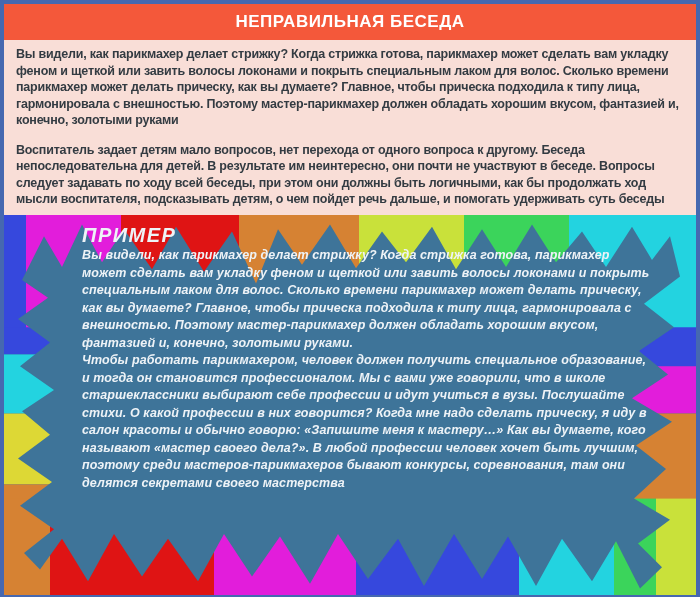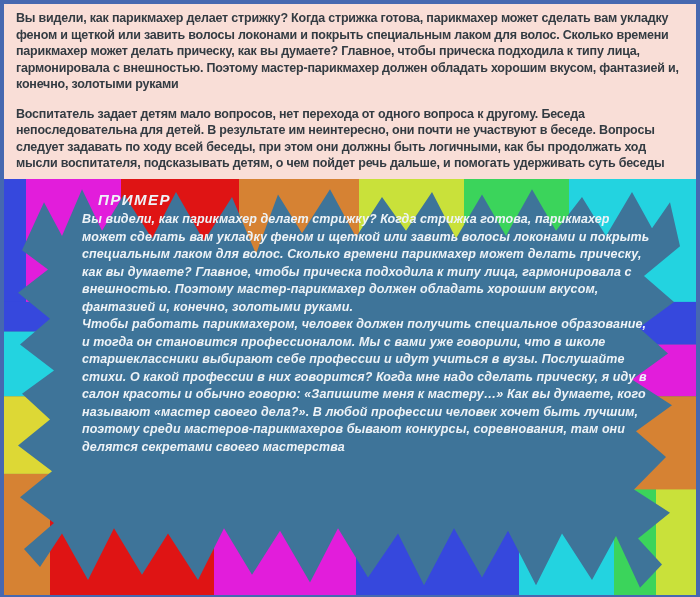--- a/index.html
+++ b/index.html
@@ -59,31 +59,34 @@
     top: 12px;
     width: 575px;
     color: #eef3f7;
     font-style: italic;
     font-weight: bold;
     font-size: 12.5px;
     line-height: 17.5px;
     letter-spacing: 0.1px;
   }
   .example-text h3 {
-    margin: 0 0 3px 16px;
-    font-size: 15px;
+    margin: 0 0 3px 0;
+    font-size: 20px;
     letter-spacing: 1.5px;
   }
   .example-text p { margin: 0; }
 </style>
 </head>
 <body>
 
 <div class="page">
 
+  <div class="banner">
+    <span>НЕПРАВИЛЬНАЯ БЕСЕДА</span>
+  </div>
 
   <div class="panel">
     <p>Вы видели, как парикмахер делает стрижку? Когда стрижка готова, парикмахер может сделать вам укладку феном и щеткой или завить волосы локонами и покрыть специальным лаком для волос. Сколько времени парикмахер может делать прическу, как вы думаете? Главное, чтобы прическа подходила к типу лица, гармонировала с внешностью. Поэтому мастер-парикмахер должен обладать хорошим вкусом, фантазией и, конечно, золотыми руками</p>
   </div>
 
 
   <div class="panel">
     <p>Воспитатель задает детям мало вопросов, нет перехода от одного вопроса к другому. Беседа непоследовательна для детей. В результате им неинтересно, они почти не участвуют в беседе. Вопросы следует задавать по ходу всей беседы, при этом они должны быть логичными, как бы продолжать ход мысли воспитателя, подсказывать детям, о чем пойдет речь дальше, и помогать удерживать суть беседы</p>
   </div>
 

